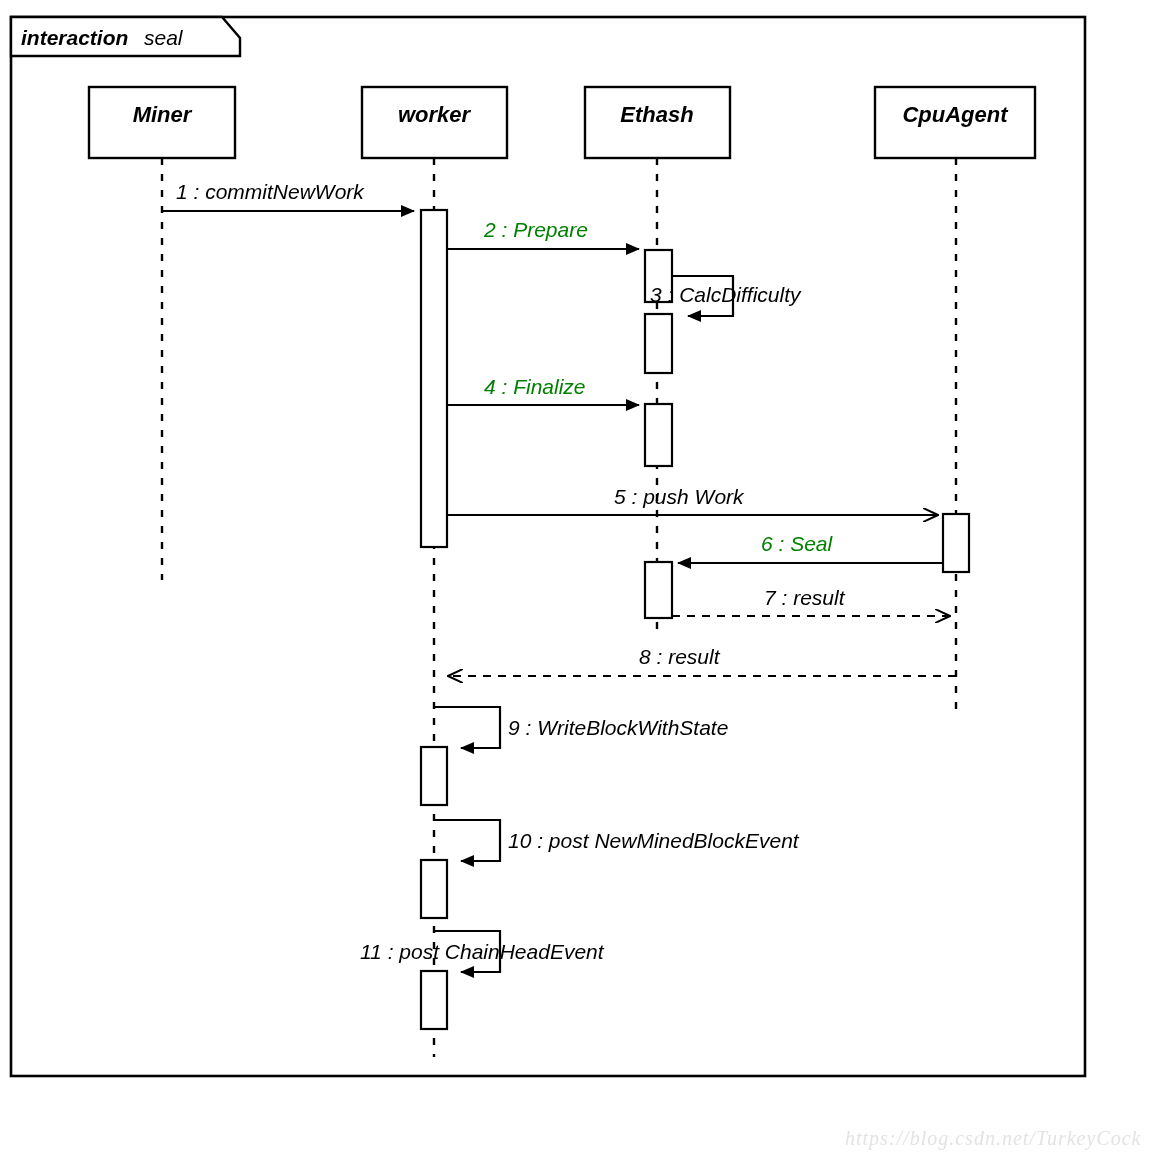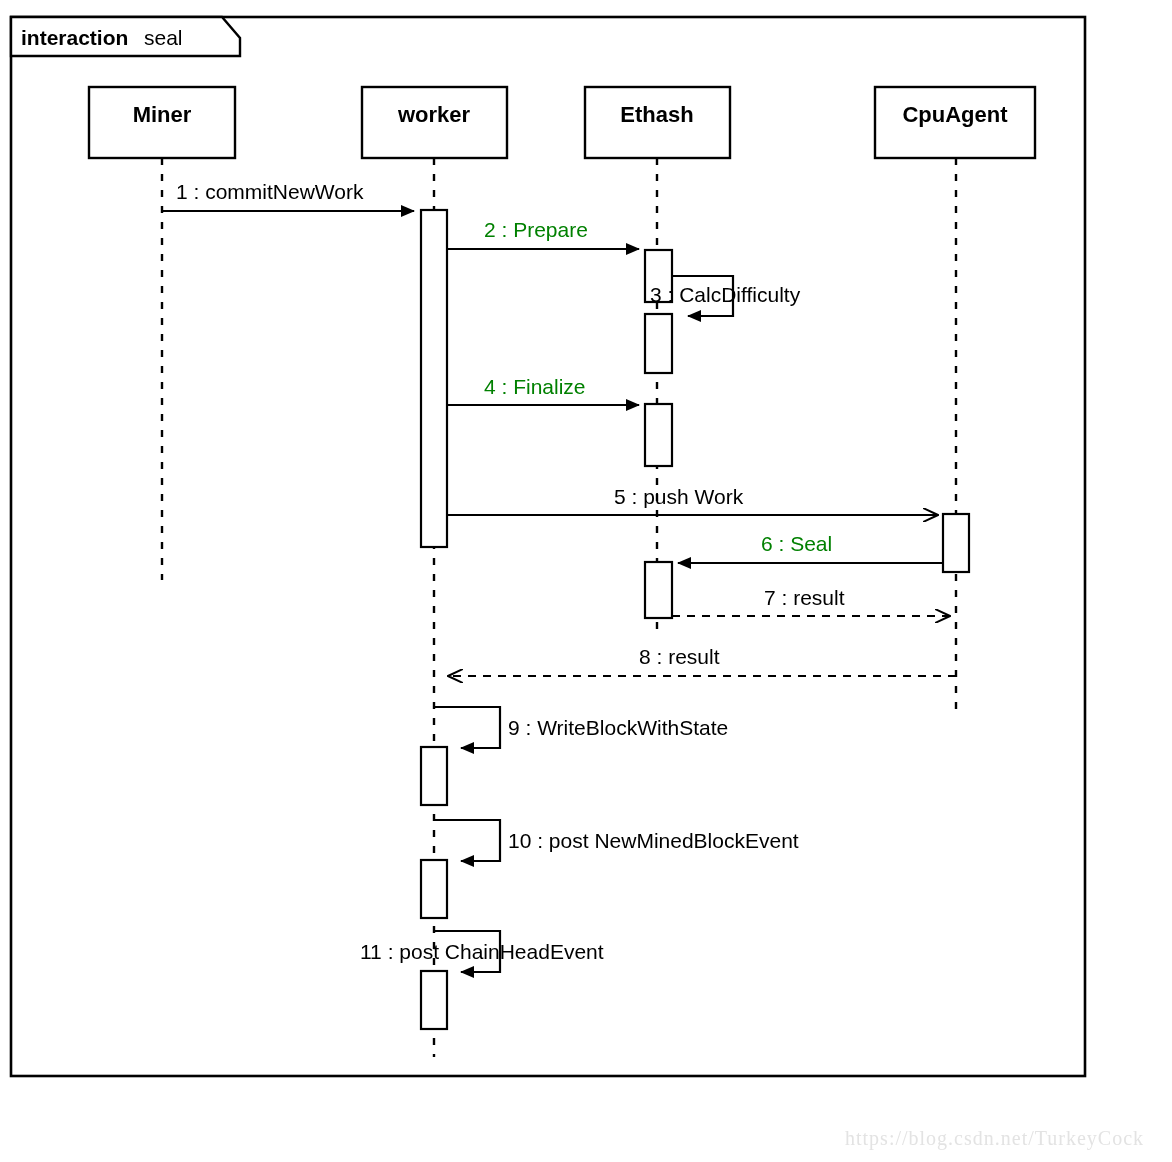--- a/index.html
+++ b/index.html
@@ -12,20 +12,21 @@
     height: 1162px;
     font-family: "Liberation Sans", sans-serif;
     position: relative;
     overflow: hidden;
   }
   #canvas-wrap {
     position: absolute;
     left: 0; top: 0;
     width: 1172px;
     height: 1162px;
+    font-style: italic;
   }
   svg#diagram {
     display: block;
     width: 1172px;
     height: 1162px;
   }
   .lbl {
     font-family: "Liberation Sans", sans-serif;
     font-size: 21px;
     fill: #000000;

